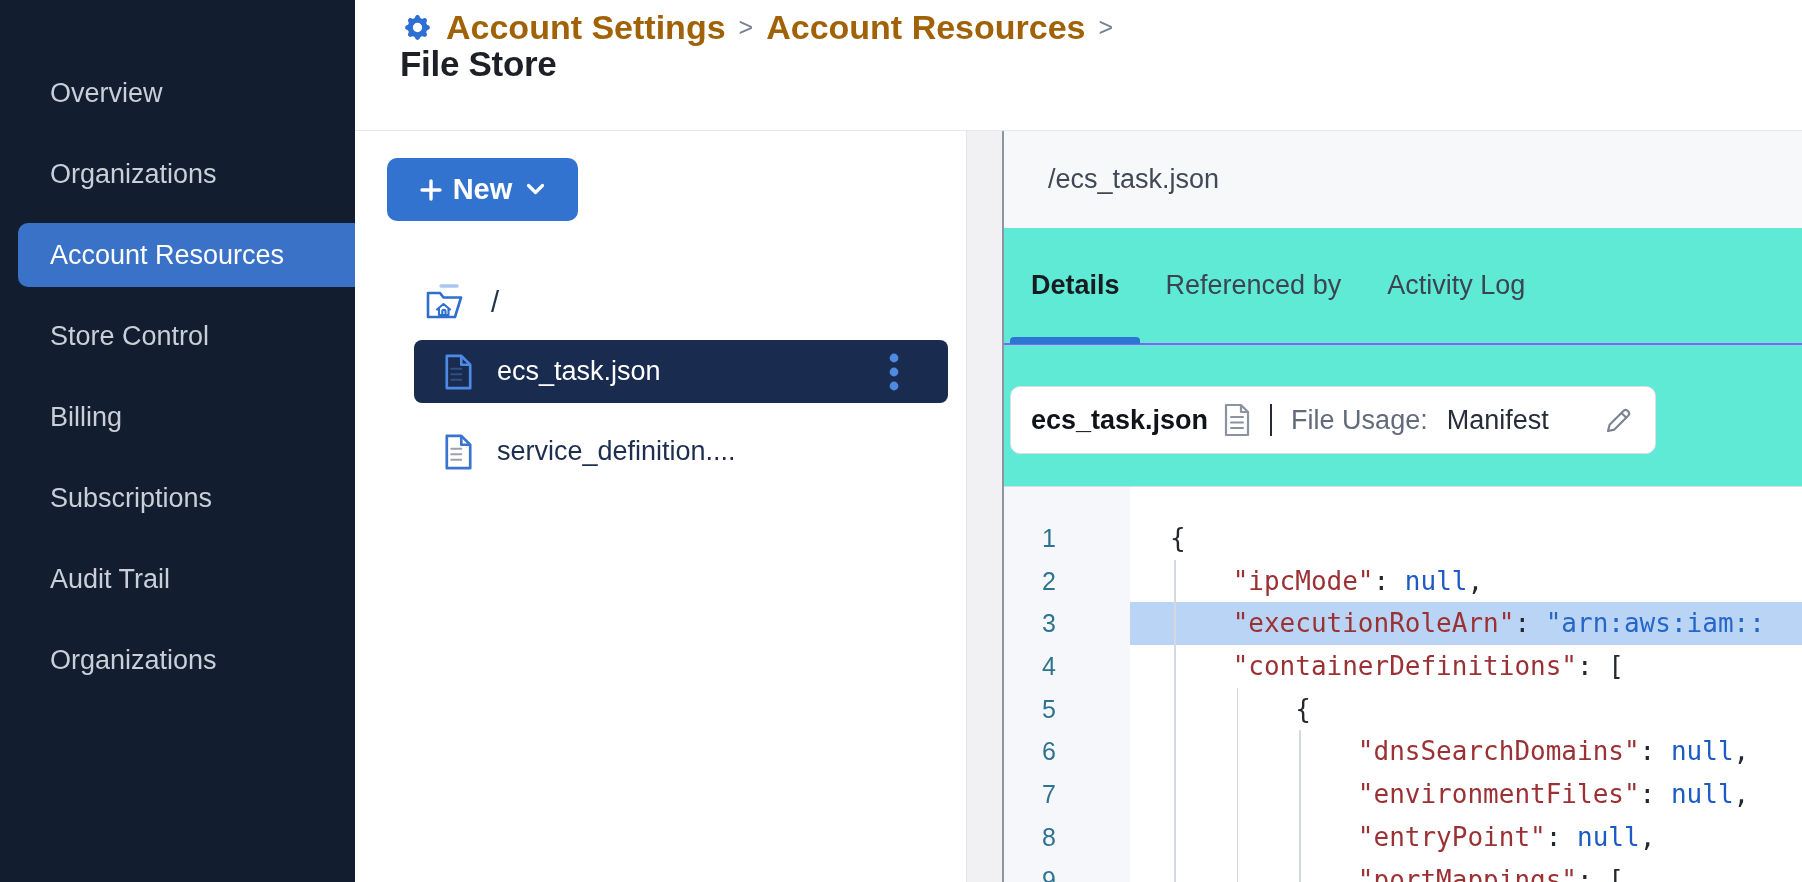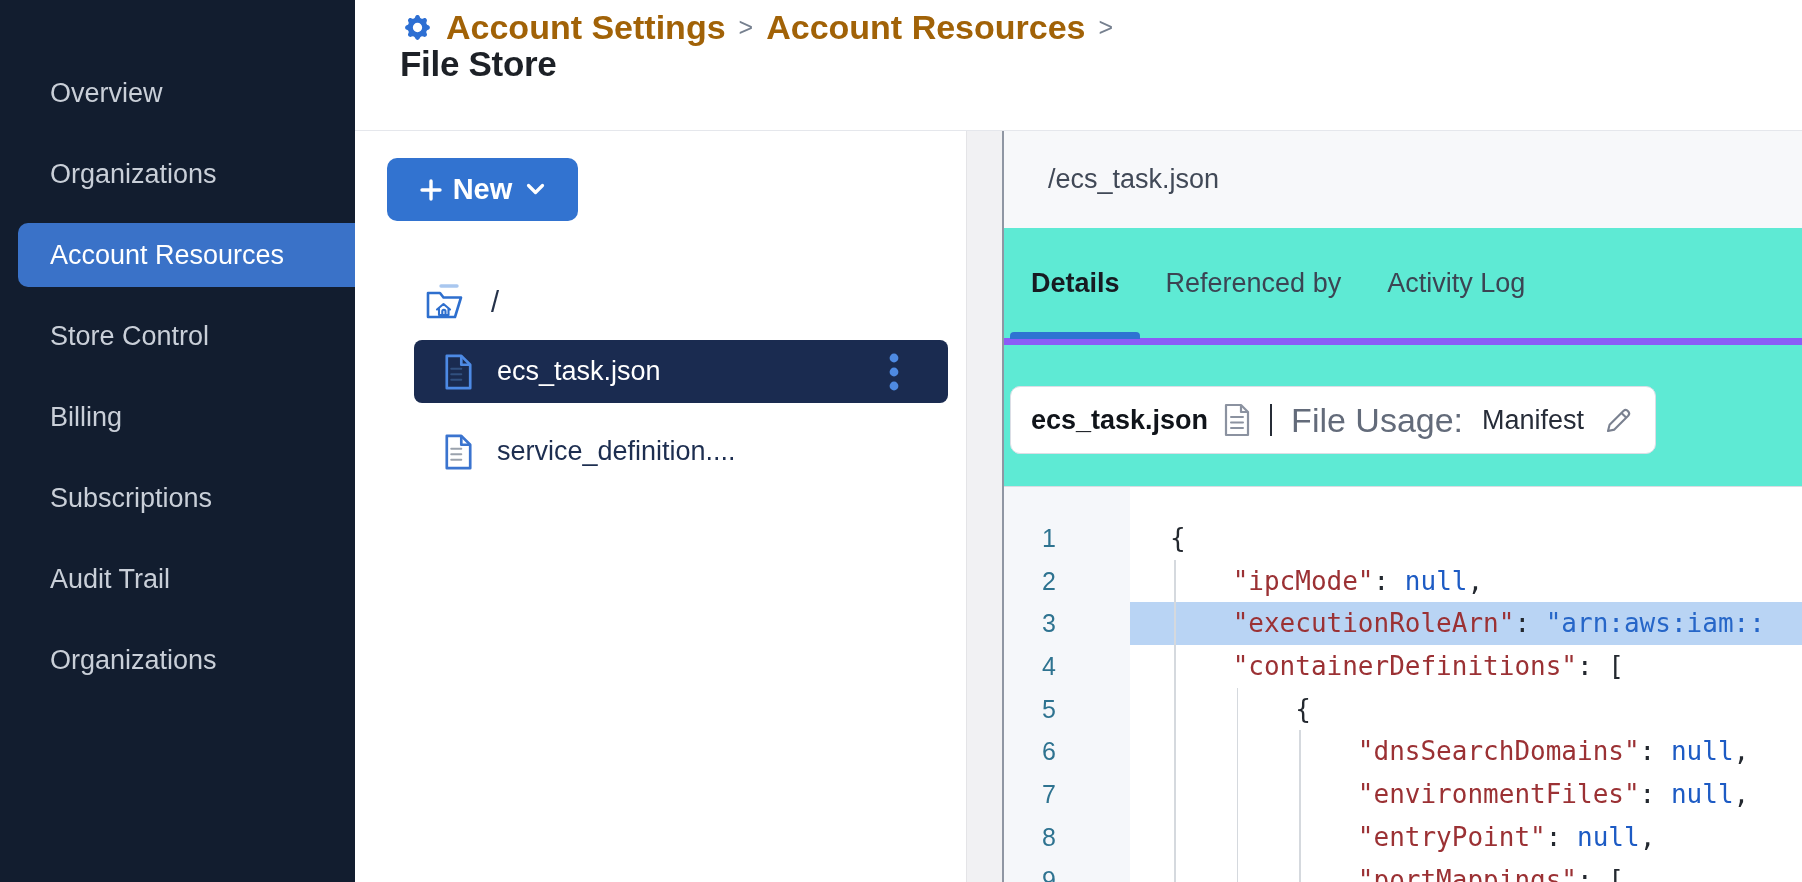--- a/index.html
+++ b/index.html
@@ -42,32 +42,32 @@
   
   .scroll-strip { position:absolute; left:966px; top:131px; width:36px; height:751px;
                   background:#f1f1f3; border-left:1px solid #e4e4e7; }
   .divider { position:absolute; left:1002px; top:131px; width:2px; height:751px; background:#8f96a3; }
 
   
   .right-panel { position:absolute; left:1004px; top:131px; width:798px; height:751px; background:#5eead4; }
   .path-band { position:absolute; left:0; top:0; right:0; height:97px; background:#f7f8fa;
                display:flex; align-items:center; }
   .path-band span { margin-left:44px; font-size:27px; color:#414957; }
-  .tabs { position:absolute; left:0; top:97px; right:0; height:117px; border-bottom:7px solid #8b5cf6;
+  .tabs { position:absolute; left:0; top:97px; right:0; height:117px; border-bottom:2px solid #8b5cf6;
           display:flex; align-items:center; padding-left:27px; gap:46px; }
   .tab { font-size:27px; color:#3c4453; cursor:pointer; white-space:nowrap; }
   .tab.active { font-weight:700; color:#171b22; }
   .tab-underline { position:absolute; left:6px; bottom:-1px; width:130px; height:7px;
                    background:#2e74d2; border-radius:4px 4px 0 0; }
   .file-card { position:absolute; left:6px; top:255px; width:646px; height:68px;
                border:1.5px solid #dbdee6; border-radius:10px; background:#ffffff;
                display:flex; align-items:center; padding:0 20px; gap:15px; }
   .file-card .fc-name { font-size:27px; font-weight:700; color:#10141a; }
   .vbar { width:2px; height:32px; background:#262c36; margin:0 4px; }
-  .fc-usage-label { font-size:34px; color:#636b7a; }
+  .fc-usage-label { font-size:27px; color:#636b7a; }
   .fc-usage-value { font-size:27px; color:#262c38; margin-left:4px; }
   .fc-pencil { margin-left:auto; cursor:pointer; display:inline-flex; }
 
   
   .code { position:absolute; left:0; top:355px; right:0; height:396px; border-top:1px solid #d9dce2;
           background:#ffffff; overflow:hidden; }
   .gutter { position:absolute; left:0; top:0; width:126px; height:100%; background:#f5f7fa; padding-top:30px; }
   .gnum { height:42.7px; line-height:42.7px; text-align:right; padding-right:74px;
           font-size:25px; color:#2e7390; }
   .code-lines { position:absolute; left:126px; top:0; right:0; height:100%; padding-top:30px;

